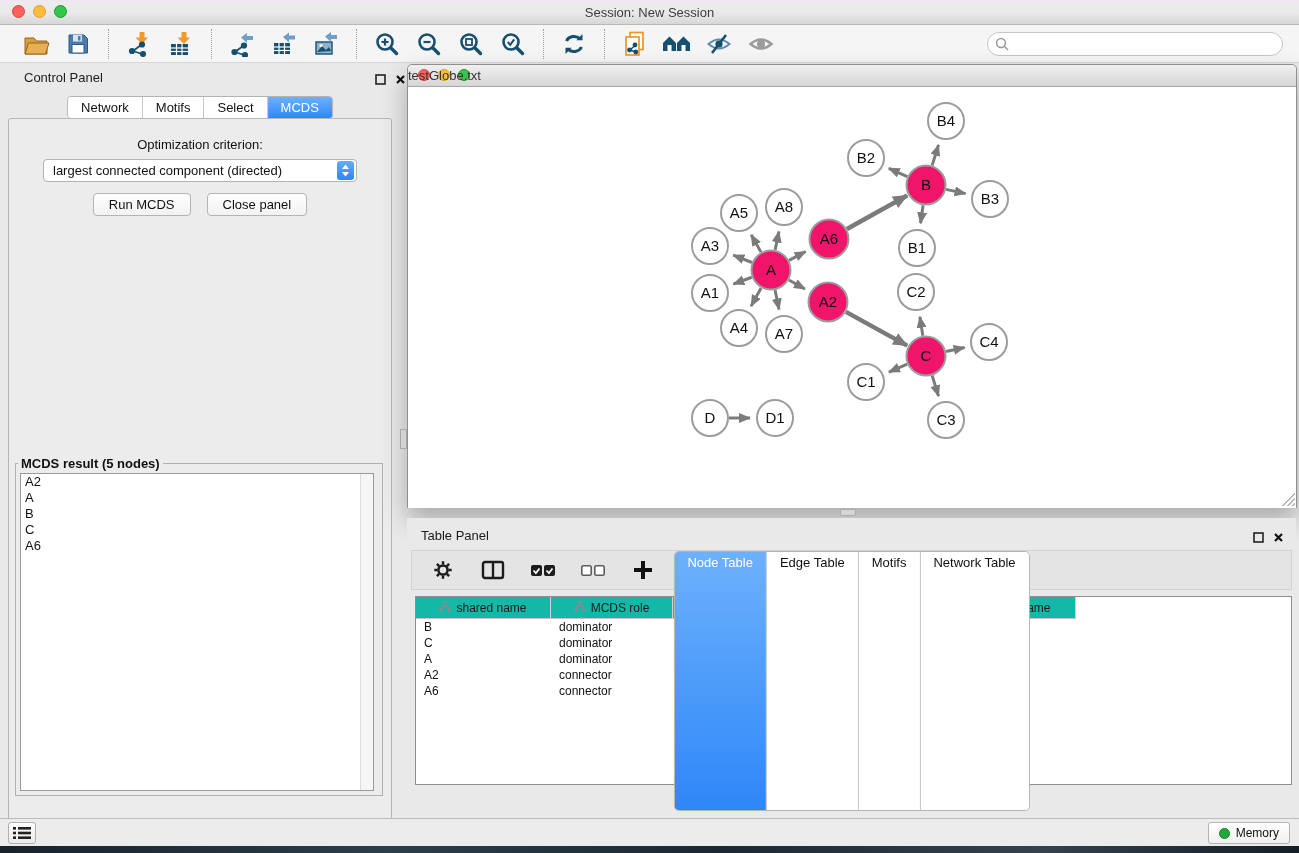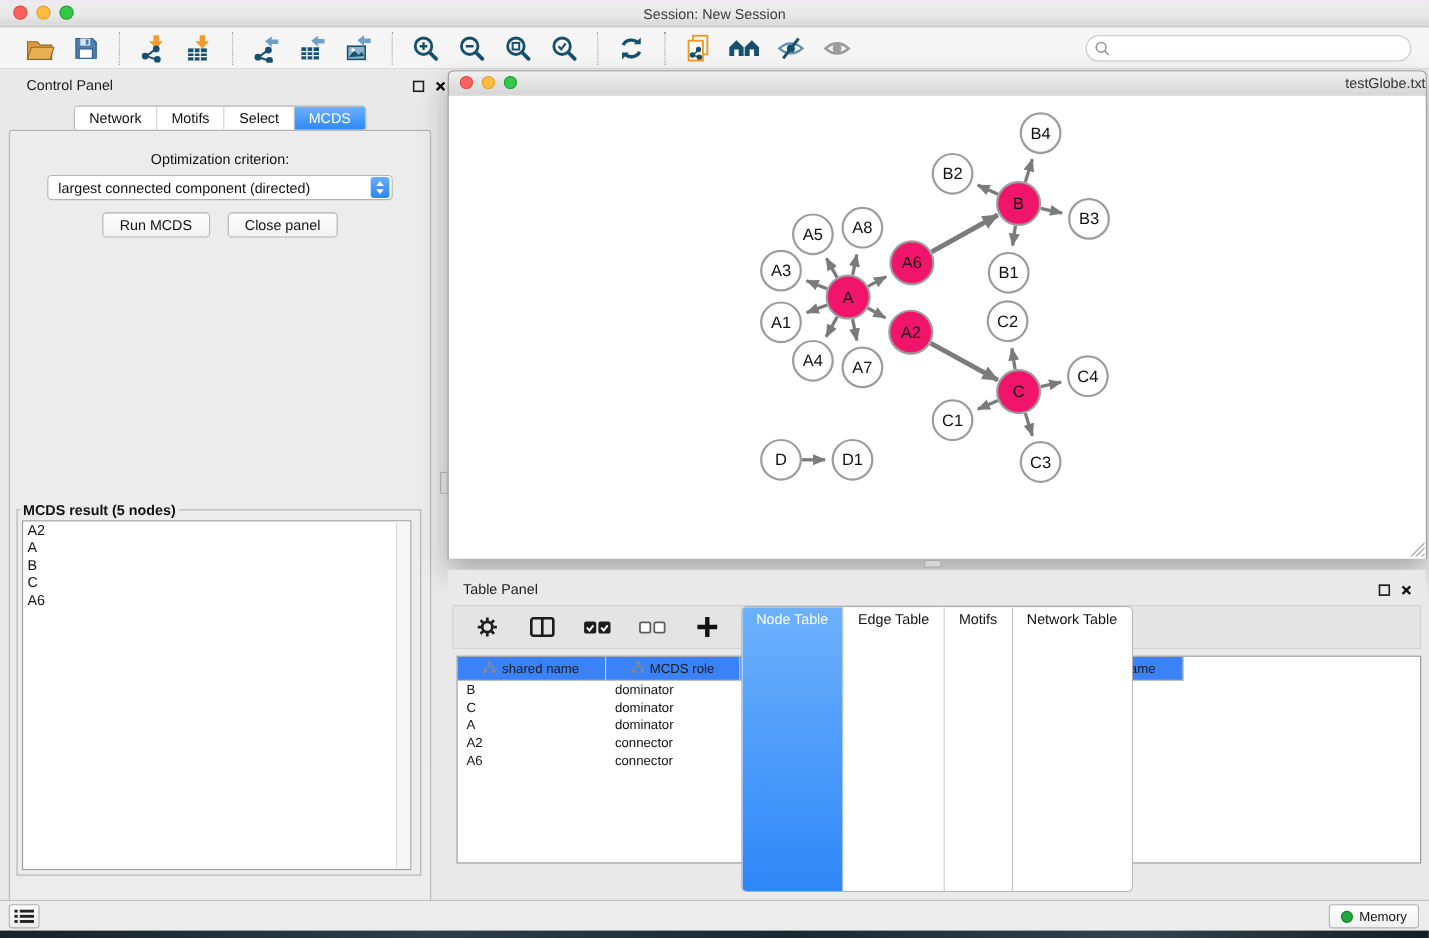--- a/index.html
+++ b/index.html
@@ -65,21 +65,21 @@
   .right-area { position:absolute; left:403px; top:0; width:896px; height:755px; }
 
   
   .net-window { position:absolute; left:4px; top:1px; width:890px; height:444px;
     border:1px solid #8f8f8f; border-radius:5px 5px 0 0; background:#fff;
     box-shadow:0 12px 26px rgba(0,0,0,0.28); }
   .net-titlebar { position:absolute; left:0; top:0; width:100%; height:22px;
     background:linear-gradient(#f0f0f0,#d6d6d6); border-bottom:1px solid #a8a8a8; border-radius:5px 5px 0 0; }
   .net-titlebar .lights { top:4px; left:10px; }
   .net-titlebar .light { width:12px; height:12px; }
-  .net-title { position:absolute; width:100%; text-align:right; top:3px; font-size:13px; color:#333; }
+  .net-title { position:absolute; width:100%; text-align:left; top:3px; font-size:13px; color:#333; }
   .net-canvas { position:absolute; left:0; top:22px; width:888px; height:421px; background:#fff; overflow:hidden; }
   .resize-corner { position:absolute; right:1px; bottom:1px; width:13px; height:13px;
     background:
       linear-gradient(135deg, transparent 48%, #b5b5b5 48%, #b5b5b5 55%, transparent 55%),
       linear-gradient(135deg, transparent 68%, #b5b5b5 68%, #b5b5b5 75%, transparent 75%),
       linear-gradient(135deg, transparent 88%, #b5b5b5 88%, #b5b5b5 95%, transparent 95%); }
   .left-grip { position:absolute; left:-3px; top:366px; width:7px; height:20px; background:#d2d2d2; border:1px solid #a8a8a8; }
   .h-splitter { position:absolute; left:437px; top:446px; width:16px; height:7px; background:#d5d5d5;
     border:1px solid #ababab; border-radius:2px; }
 
@@ -87,21 +87,21 @@
   .table-panel { position:absolute; left:4px; top:455px; width:889px; height:297px; background:#e9e9e9; }
   .table-panel .p-title { position:absolute; left:14px; top:10px; font-size:13px; color:#1c1c1c; }
   .table-panel .win-btns { top:11px; right:12px; }
   .tbl-toolbar { position:absolute; left:4px; top:32px; width:881px; height:40px; background:#e4e4e4;
     border:1px solid #d2d2d2; display:flex; align-items:center; gap:24px; padding-left:18px; }
   .tbl-tb-btn { display:flex; align-items:center; justify-content:center; width:26px; height:26px; cursor:default; }
   .fx-label { font-family:"DejaVu Serif", serif; font-style:italic; color:#a9a9a9; font-size:19px; }
   .data-table { position:absolute; left:8px; top:78px; width:877px; height:189px; background:#fff;
     border:1px solid #8f8f8f; overflow:hidden; }
   .tbl-header { display:flex; height:22px; }
-  .th-cell { background:#3b82f6; border-right:1px solid #d2d2d2; border-bottom:1px solid #c6c6c6;
+  .th-cell { background:#14b8a6; border-right:1px solid #d2d2d2; border-bottom:1px solid #c6c6c6;
     display:flex; align-items:center; justify-content:center; gap:5px; font-size:12px; color:#1b1b1b; }
   .tbl-row { display:flex; height:16px; }
   .td-cell { font-size:12px; color:#111; padding-left:8px; line-height:16px; white-space:nowrap; }
   .td-cell.num { text-align:right; padding-left:0; }
   .table-tabs { position:absolute; bottom:4px; left:50%; transform:translateX(-50%); display:flex;
     border:1px solid #b3b3b3; border-radius:5px; overflow:hidden; background:#fff; }
 
   
   .statusbar { position:absolute; left:0; top:818px; width:100%; height:28px; background:#ececec;
     border-top:1px solid #bcbcbc; }

